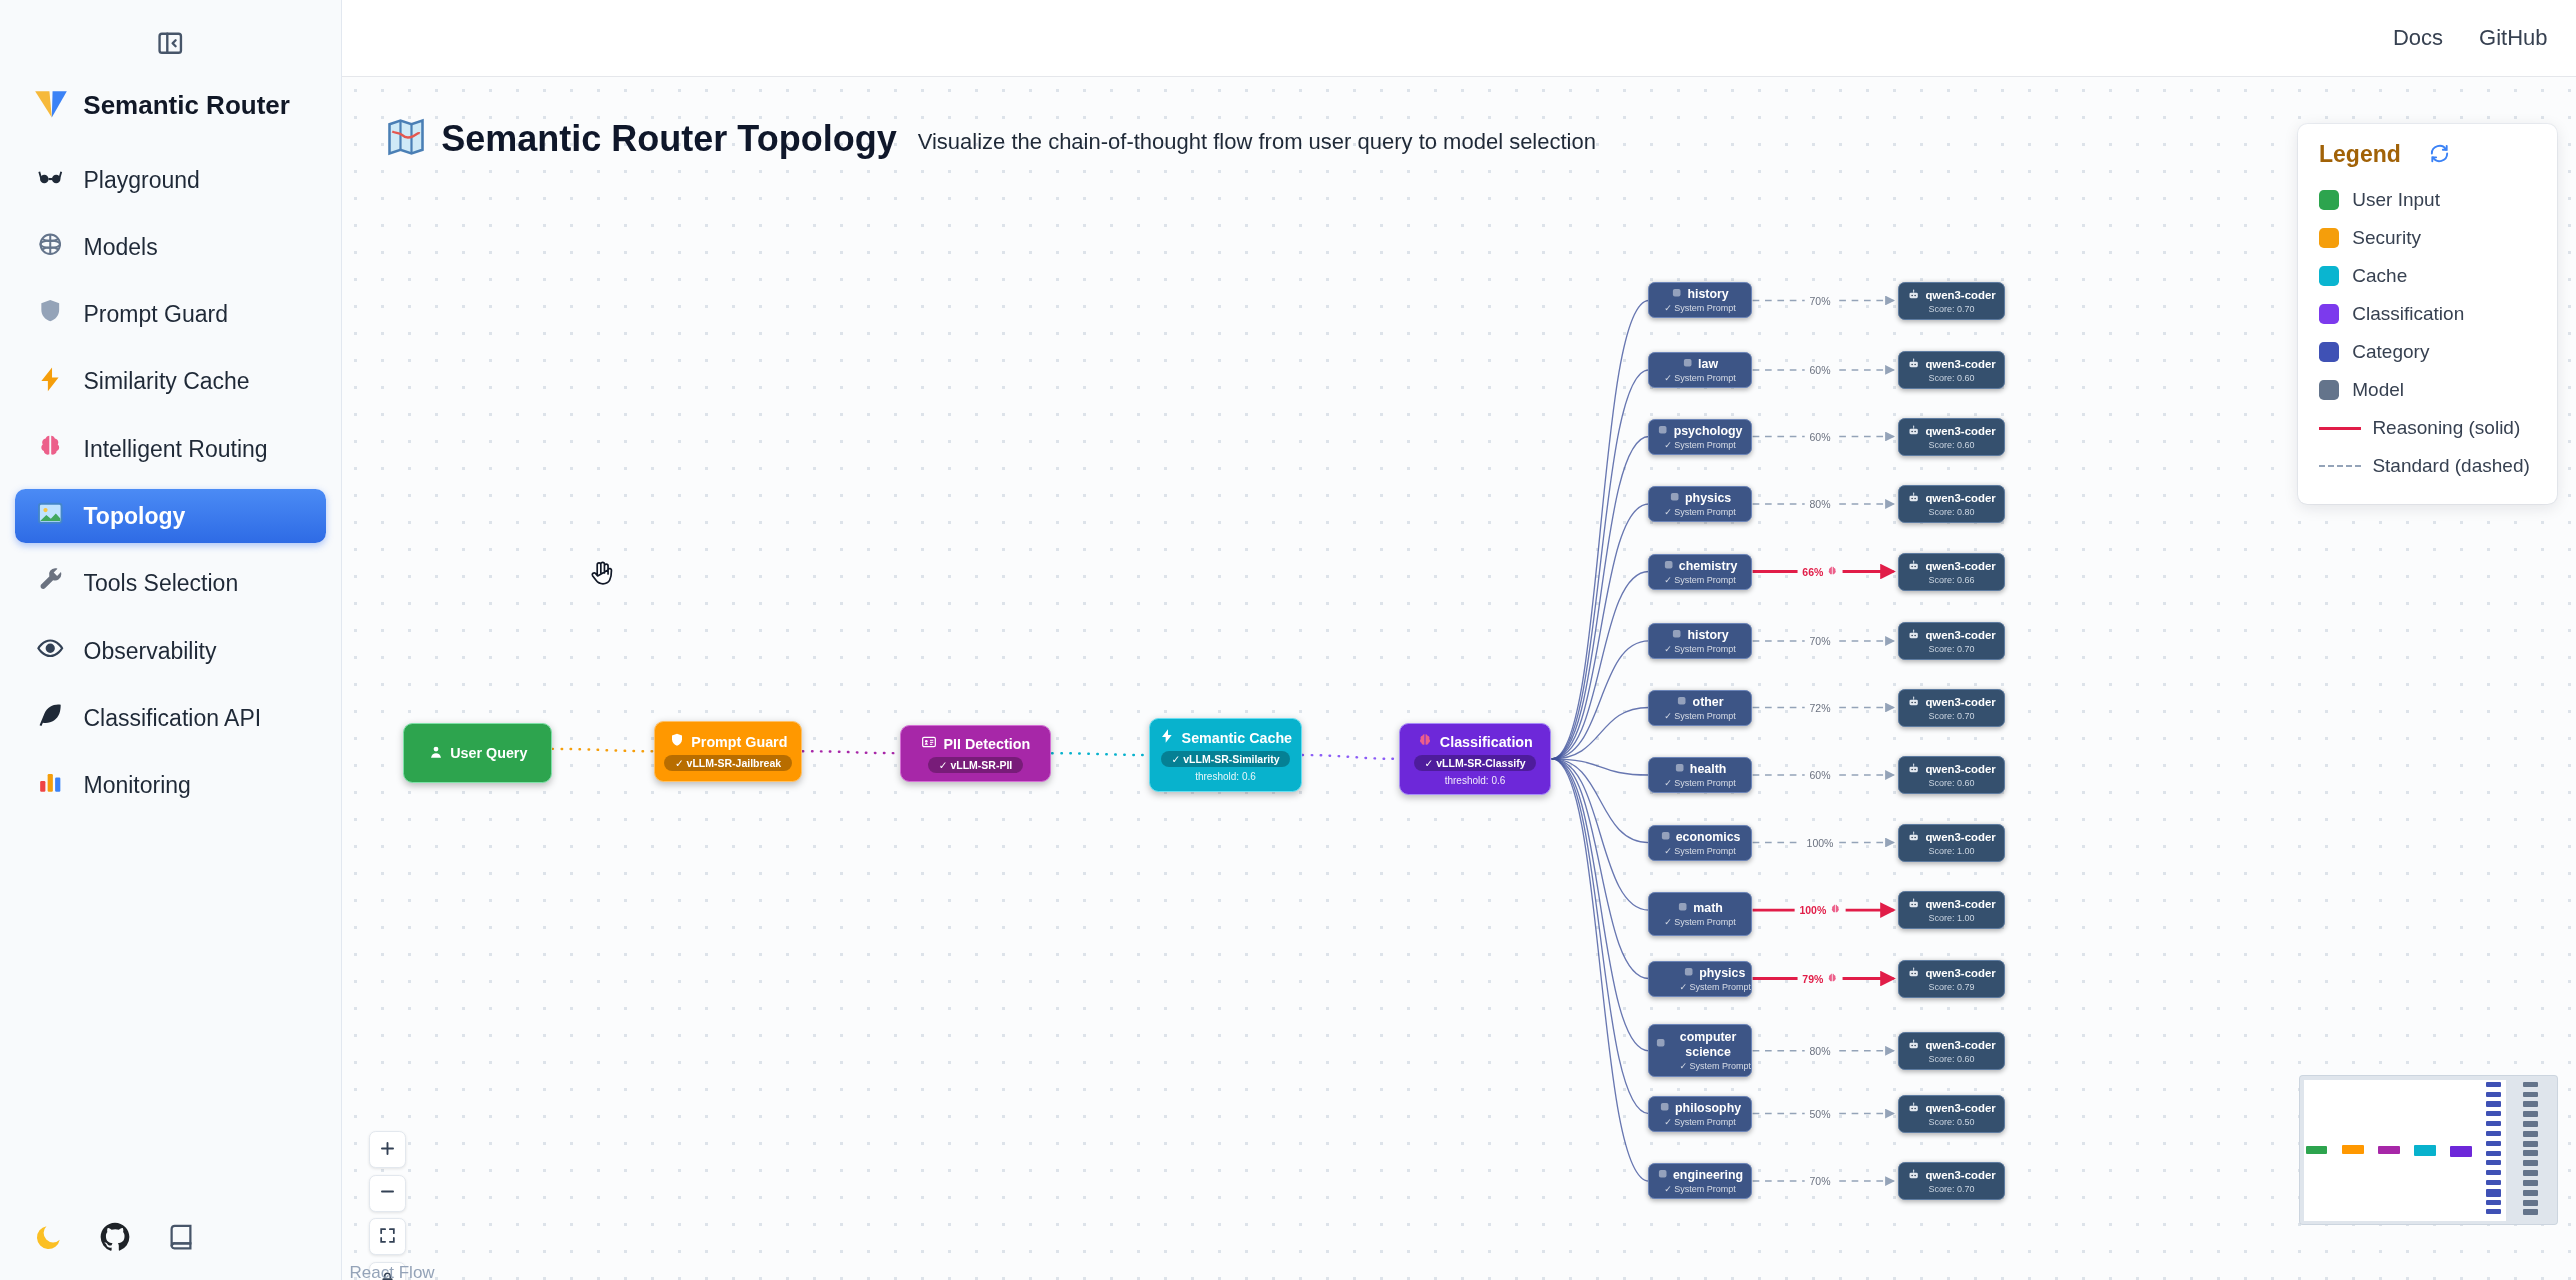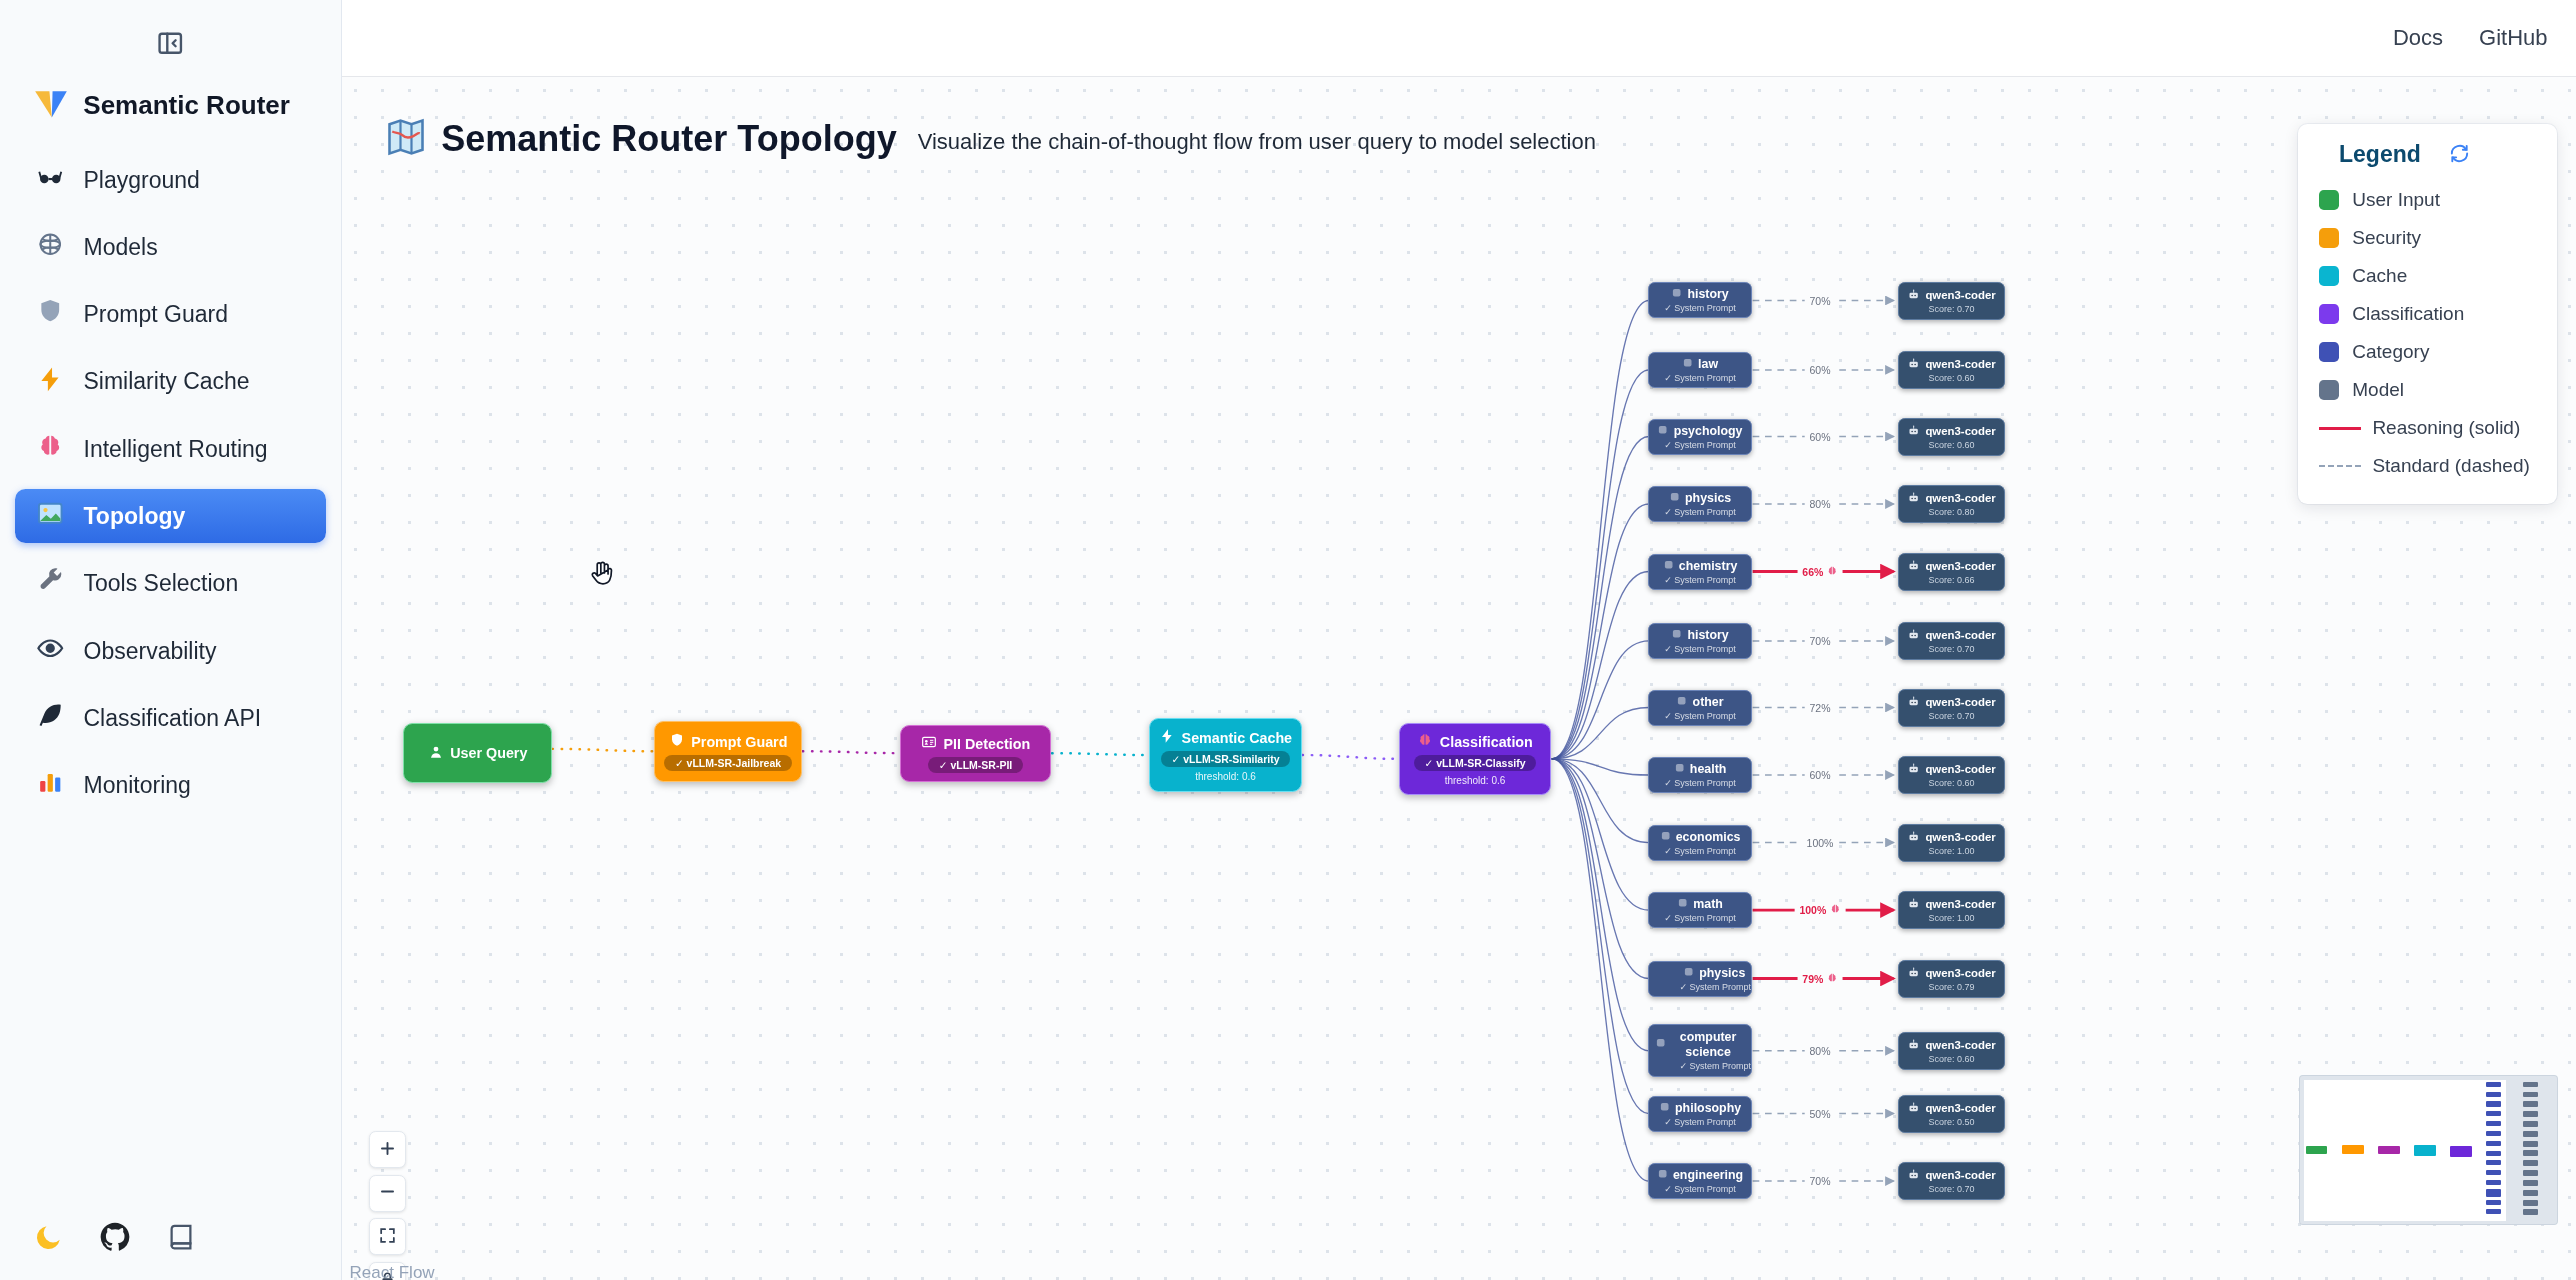--- a/index.html
+++ b/index.html
@@ -78,21 +78,21 @@
   .edge-label { position:absolute; transform:translate(-50%,-50%); z-index:3; font-size:10.5px;
     color:#6b7280; background:#fbfcfd; padding:1px 4.8px; display:flex; align-items:center; gap:2.9px;
     white-space:nowrap; }
   .edge-label.red { color:#e11d48; font-weight:700; }
   .edge-label .icon svg { width:11.4px; height:11.4px; }
 
   
   .legend { position:absolute; right:19px; top:47px; width:259px; background:#fff; border-radius:9.5px;
     box-shadow:0 3.8px 15px rgba(15,23,42,.10), 0 0 0 1px #eef1f5; padding:17px 21px 19px; z-index:6; }
   .legend-head { display:flex; align-items:center; gap:27px; margin-bottom:13.3px; }
-  .legend-title { font-size:23px; font-weight:700; color:#0c4a6e;margin-left:20px; }
+  .legend-title { font-size:23px; font-weight:700; color:#a16207; }
   .legend-refresh svg { width:23px; height:23px; }
   .legend-item { display:flex; align-items:center; gap:13.3px; height:38px; }
   .legend-swatch { width:20px; height:20px; border-radius:4.8px; }
   .legend-item span.lbl { font-size:19px; color:#374151; }
   .legend-line { display:flex; align-items:center; gap:11.4px; height:38px; }
   .legend-line .sample { width:42px; height:0; }
 
   
   .controls { position:absolute; left:27px; top:1054px; display:flex; flex-direction:column; gap:6.7px; z-index:6; }
   .ctrl-btn { width:37px; height:37px; background:#fff; border:1px solid #e3e8ee; border-radius:6.7px;
@@ -657,21 +657,21 @@
                   <path d="M12 8.5V5" stroke="#e2e8f0" stroke-width="1.6"></path>
                   <circle cx="12" cy="4" r="1.2" fill="#e2e8f0"></circle>
                 </svg></span>
               <span data-name="model-label">qwen3-coder</span>
             </div>
             <div class="model-score" data-name="model-score">Score: 1.00</div>
           </div>
           <div class="edge-label" data-name="edge-label-economics" style="left: 1478px; top: 766px;">
             <span data-name="edge-label-text">100%</span>
           </div>
-          <div class="cat-node" data-name="category-node-math" style="left: 1306px; top: 815px; width: 104px; height: 36px; background: rgb(61, 85, 134); border-color: rgb(107, 132, 184);">
+          <div class="cat-node" data-name="category-node-math" style="left: 1306px; top: 815px; width: 104px; height: 44px; background: rgb(61, 85, 134); border-color: rgb(107, 132, 184);">
             <div class="cat-name" data-name="category-name">
               <span class="icon" data-name="category-icon"><svg viewBox="0 0 24 24">
                   <rect x="4" y="4" width="16" height="16" rx="4" fill="rgba(255,255,255,0.45)"></rect>
                 </svg></span>
               <span data-name="category-label">math</span>
             </div>
             <div class="cat-sub" data-name="category-sublabel">✓ System Prompt</div>
           </div>
           <div class="model-node" data-name="model-node-math" style="left: 1556px; top: 814px; width: 107px; height: 38px; background: rgb(53, 80, 110); border-color: rgb(93, 123, 160);">
             <div class="model-name" data-name="model-name">

